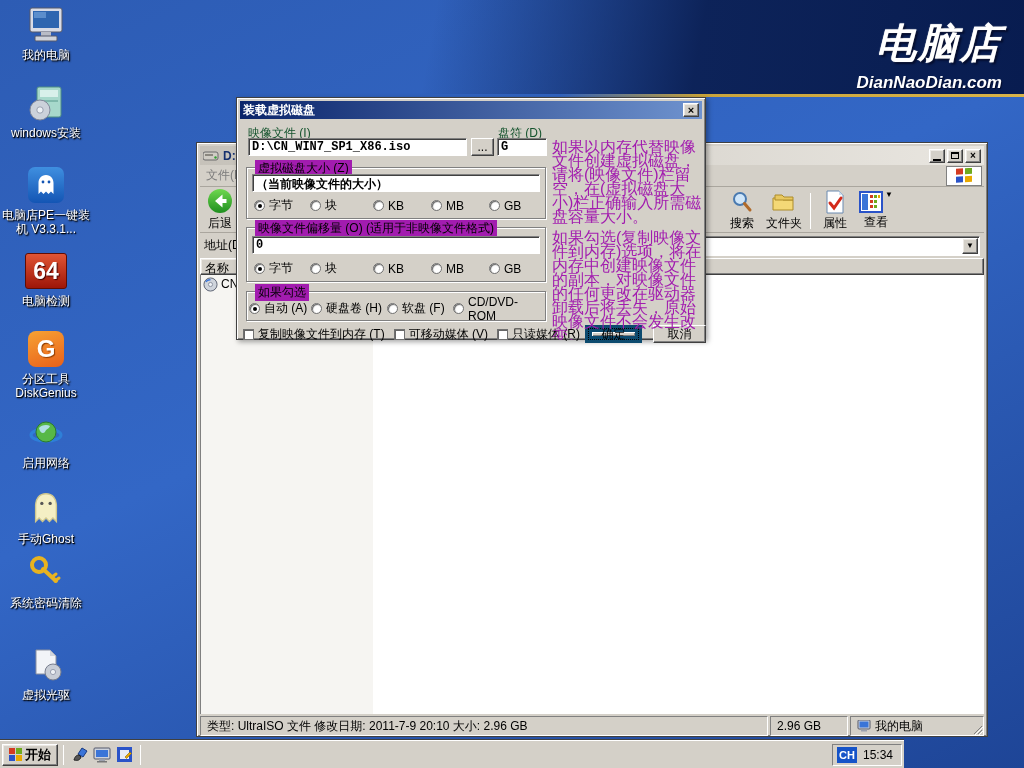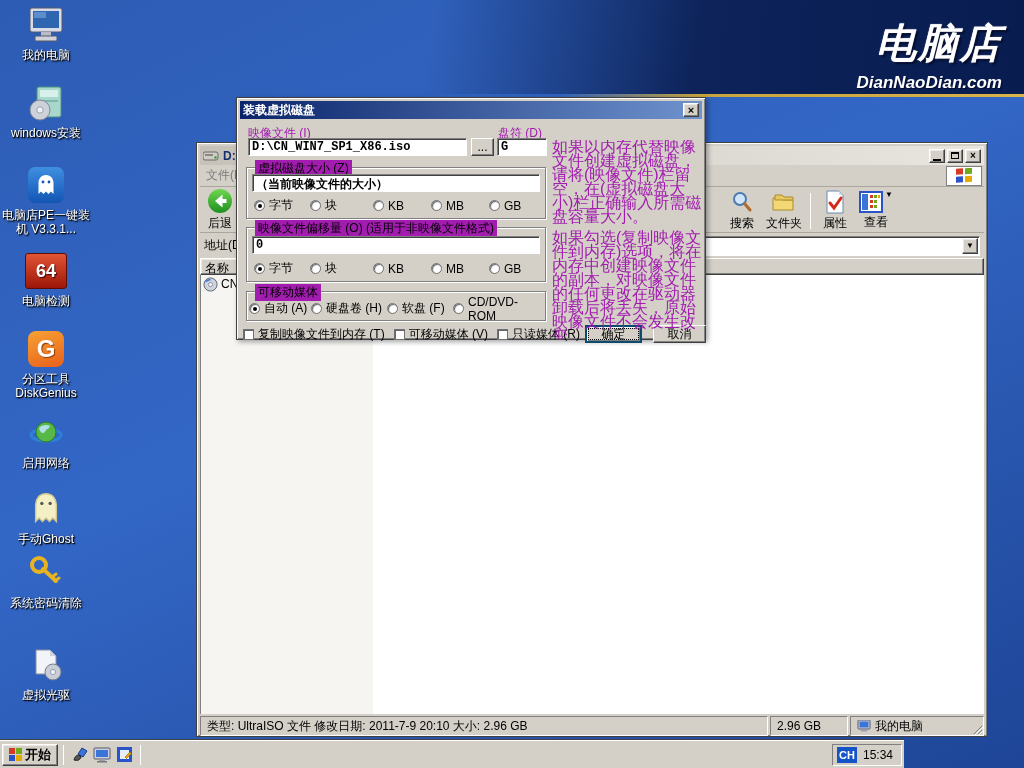--- a/index.html
+++ b/index.html
@@ -18,21 +18,21 @@
     text-shadow:2px 2px 2px rgba(0,0,20,.6), 0 0 1px #fff; }
   .brand-sub { font-size:17px; font-weight:bold; font-style:italic; margin-top:2px;
     text-shadow:1px 1px 1px rgba(0,0,20,.6); }
 
   
   .dicon { position:absolute; left:0; width:92px; text-align:center; cursor:default; }
   .dicon .ig { width:42px; height:42px; margin:0 auto; display:flex; align-items:center; justify-content:center; }
   .dicon .ilabel { margin-top:2px; color:#fff; font-size:12px; line-height:14px;
     text-shadow:1px 1px 1px #000, 1px 1px 2px #000; padding:0 2px; word-break:break-word; }
   .badge64 { width:52px;height:36px;background:linear-gradient(180deg,#e05535,#9e1608);
-    border:1px solid #5f0d04; border-radius:3px; color:#fff; font-weight:bold; font-size:18px;
+    border:1px solid #5f0d04; border-radius:3px; color:#fff; font-weight:bold; font-size:23px;
     display:flex;align-items:center;justify-content:center; text-shadow:1px 1px 1px #400; }
   .badgeG { width:36px;height:36px;background:linear-gradient(160deg,#f7a234,#e8601a);
     border-radius:8px; color:#fff; font-weight:bold; font-size:24px;
     display:flex;align-items:center;justify-content:center; text-shadow:1px 1px 1px #903c00; }
   .badgePE { width:36px;height:36px;background:linear-gradient(180deg,#3f8fe0,#1355b4);
     border-radius:7px; display:flex;align-items:center;justify-content:center; }
   .raised { background:#d4d0c8; border:1px solid; border-color:#fff #404040 #404040 #fff;
     box-shadow:inset -1px -1px 0 #808080, inset 1px 1px 0 #ece9e4; }
   .sunken { background:#fff; border:1px solid; border-color:#808080 #fff #fff #808080;
     box-shadow:inset 1px 1px 0 #404040; }
@@ -82,36 +82,36 @@
   
   #dialog { position:absolute; left:236px; top:97px; width:470px; height:243px; padding:3px;
     background:#d4d0c8; border:1px solid #404040;
     box-shadow:inset 1px 1px 0 #fff, inset -1px -1px 0 #808080, 2px 2px 5px rgba(0,0,0,.35); }
   .dtitle { height:18px; background:linear-gradient(90deg,#0a246a,#6f93cf); display:flex;
     align-items:center; padding:0 3px; }
   .dtitle .dttxt { color:#fff; font-weight:bold; font-size:12px; flex:1; }
   .dclose { width:16px; height:14px; font-size:11px; font-weight:bold; display:flex;
     align-items:center; justify-content:center; line-height:1; }
   .dbody { position:relative; height:221px; font-size:12px; }
-  .flabel { position:absolute; color:#a21caf; }
+  .flabel { position:absolute; color:#14532d; }
   .field { position:absolute; height:18px; font-size:12px; padding:1px 3px; overflow:hidden; white-space:nowrap; }
   .group { position:absolute; border:1px solid #808080; box-shadow:inset 1px 1px 0 #fff, 1px 1px 0 #fff; }
   .group .glegend { position:absolute; top:-8px; left:8px; background:#a21caf; padding:0 3px; white-space:nowrap; }
   .radio { width:11px; height:11px; border-radius:50%; background:#fff; border:1px solid #707070;
     box-shadow:inset 1px 1px 1px #666; display:inline-block; position:relative; flex:none; }
   .radio.on::after { content:""; position:absolute; left:3px; top:3px; width:4px; height:4px;
     border-radius:50%; background:#000; }
   .ritem { position:absolute; display:flex; align-items:center; gap:4px; height:13px; }
   .cbx { width:11px; height:11px; background:#fff; border:1px solid #707070;
     box-shadow:inset 1px 1px 0 #666; flex:none; }
   .citem { display:flex; align-items:center; gap:4px; white-space:nowrap; }
   .btn { position:absolute; height:18px; background:#d4d0c8; border:1px solid;
     border-color:#fff #404040 #404040 #fff; box-shadow:inset -1px -1px 0 #808080;
     display:flex; align-items:center; justify-content:center; font-size:12px; }
-  .btn.default { border:2px solid #0c4a6e; box-shadow:inset 1px 1px 0 #fff, inset -1px -1px 0 #808080;
+  .btn.default { border:7px solid #0c4a6e; box-shadow:inset 1px 1px 0 #fff, inset -1px -1px 0 #808080;
     outline:1px dotted #000; outline-offset:-4px; }
   .helppanel { position:absolute; left:312px; top:21px; width:154px; height:200px; color:#a21caf;
     font-size:16px; line-height:14px; overflow:hidden; }
   .helppanel p { margin-bottom:7px; }
 
   
   #taskbar { position:absolute; left:0; top:740px; width:904px; height:28px; background:#d4d0c8;
     border-top:1px solid #fff; box-shadow:0 -1px 0 #404040; display:flex; align-items:center; padding:0 2px; }
   #startbtn { width:56px; height:22px; display:flex; align-items:center; justify-content:center; gap:3px;
     font-weight:bold; font-size:13px; }
@@ -414,21 +414,21 @@
             <span class="radio"></span>
             <span>MB</span>
           </div>
         <div class="ritem" style="left:242px;top:34px">
             <span class="radio"></span>
             <span>GB</span>
           </div>
       </div>
 
       <div class="group" style="left:6px;top:172px;width:300px;height:30px">
-        <span class="glegend">可移动媒体</span>
+        <span class="glegend">如果勾选</span>
         <div class="ritem" style="left:2px;top:10px">
             <span class="radio on"></span>
             <span>自动 (A)</span>
           </div>
         <div class="ritem" style="left:64px;top:10px">
             <span class="radio"></span>
             <span>硬盘卷 (H)</span>
           </div>
         <div class="ritem" style="left:140px;top:10px">
             <span class="radio"></span>

